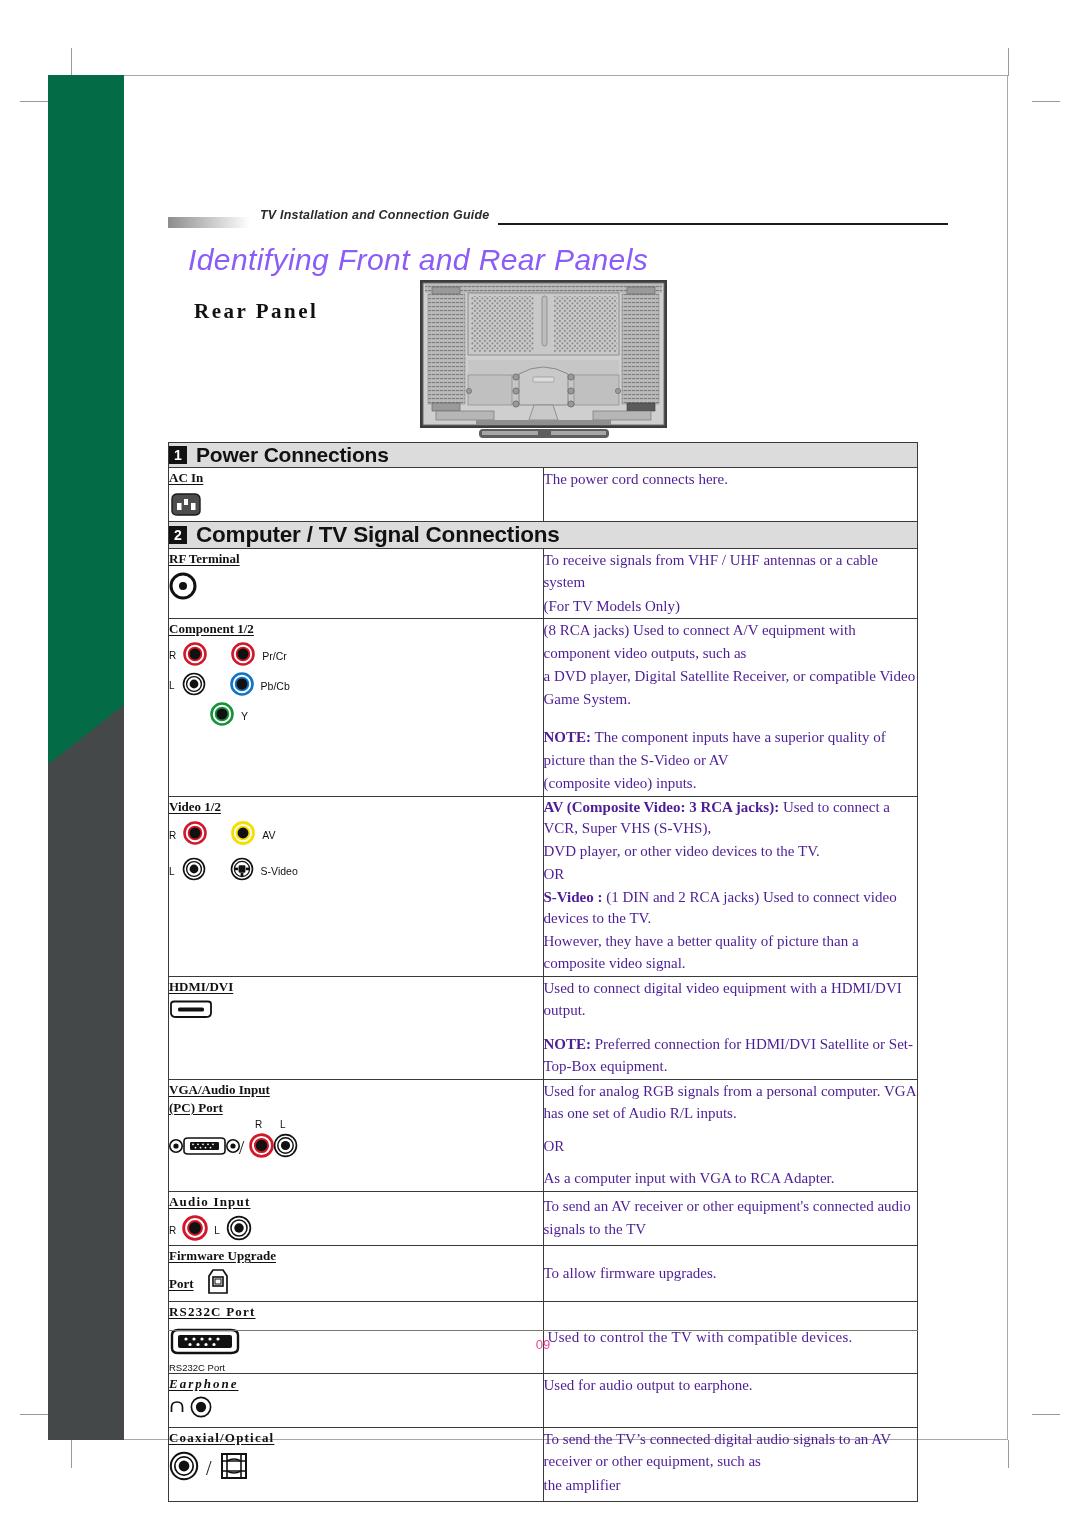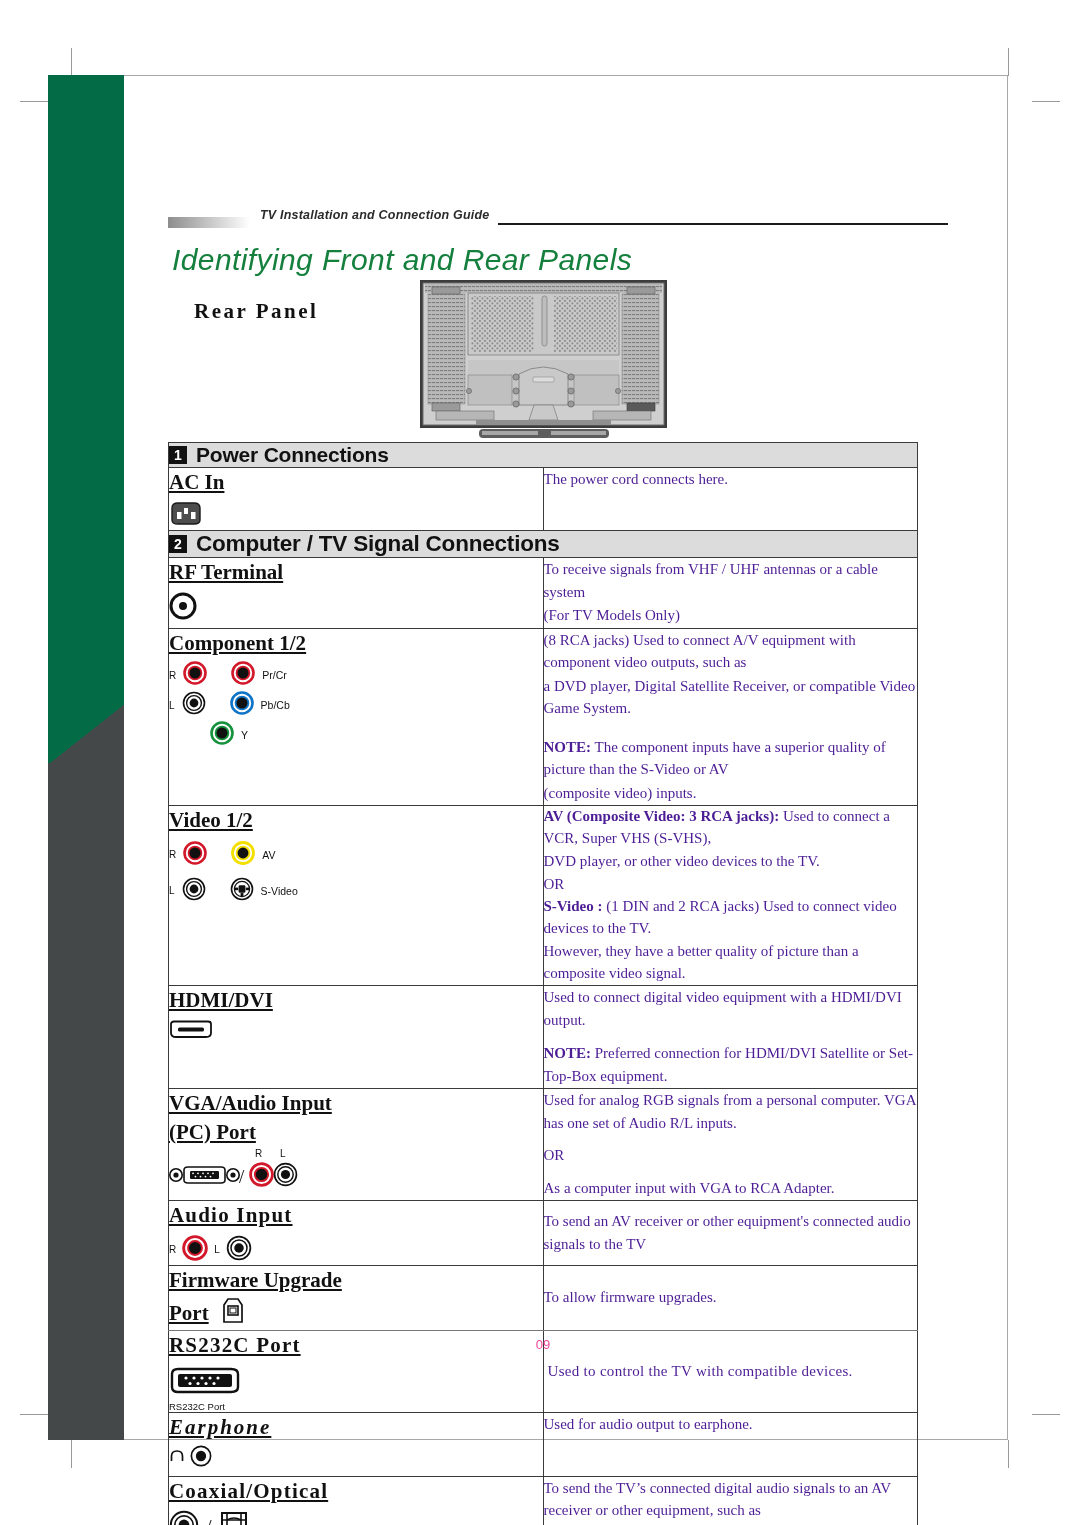--- a/index.html
+++ b/index.html
@@ -82,23 +82,23 @@
   .header-rule {
     position: absolute; left: 330px; top: 18px;
     right: 0; height: 2px; background: #1a1a1a;
   }
 
   .page-title {
     font-family: "Liberation Sans", sans-serif;
     font-style: italic;
     font-size: 30px;
     font-weight: 400;
-    color: #15803d;
+    color: #8b5cf6;
     letter-spacing: 0.4px;
-    margin: 4px 0 0 4px;
+    margin: 4px 0 0 20px;
   }
 
   .subhead-row { position: relative; height: 165px; }
   .sub-title {
     position: absolute; left: 4px; top: 22px;
     font-family: "Liberation Serif", serif;
     font-weight: bold;
     font-size: 21px;
     letter-spacing: 2.5px;
     color: #111;
@@ -151,21 +151,21 @@
     font-weight: bold;
     font-size: 21px;
     color: #111;
     letter-spacing: -0.2px;
   }
   .band-title.big { font-size: 22.5px; }
 
   .lbl {
     font-family: "Liberation Serif", serif;
     font-weight: bold;
-    font-size: 21px;
+    font-size: 13px;
     color: #111;
     text-decoration: underline;
     text-underline-offset: 2px;
     display: inline-block;
     line-height: 1.35;
   }
   .lbl.sp  { letter-spacing: 1.2px; }
   .lbl.sp2 { letter-spacing: 2px; font-style: italic; }
 
   .desc {

